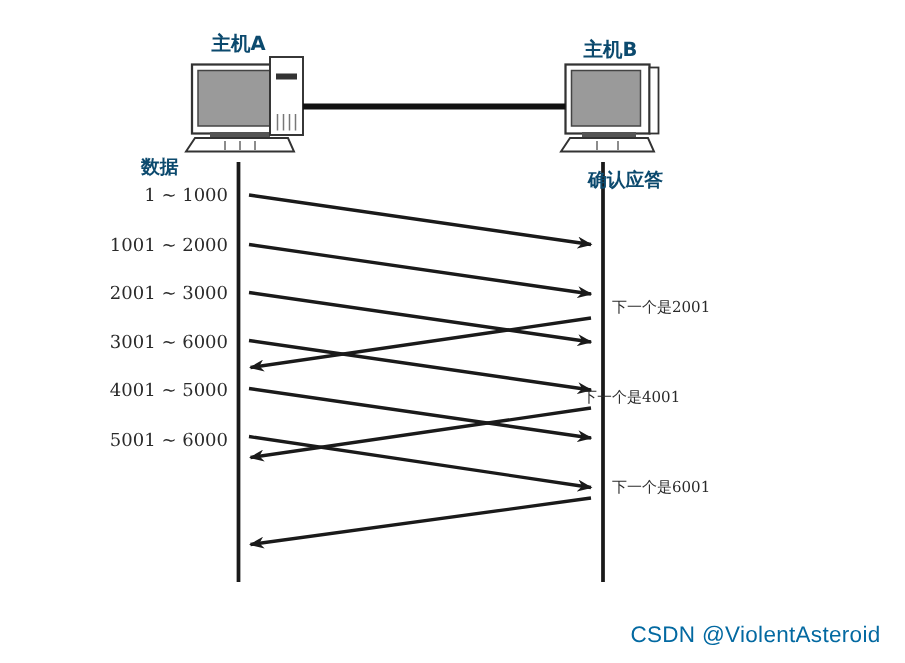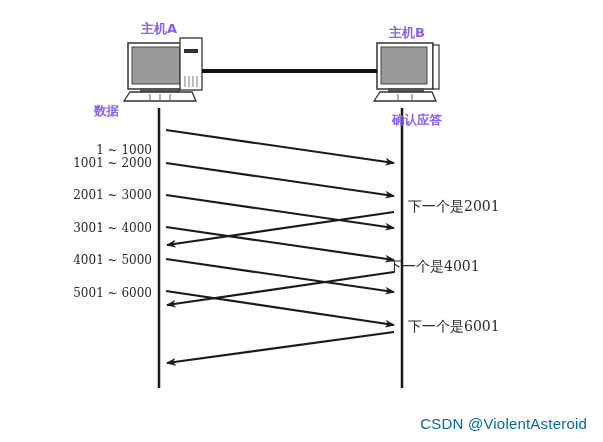--- a/index.html
+++ b/index.html
@@ -1,22 +1,22 @@
 <!DOCTYPE html>
 <html><head>
 <meta charset="utf-8">
 <style>
   html, body { margin: 0; padding: 0; background: #ffffff; }
   body { width: 603px; height: 442px; position: relative; overflow: hidden;
          font-family: "DejaVu Serif", "Liberation Serif", serif; color: #222; }
   #diagram { position: absolute; left: 0; top: 0; }
   .lbl { position: absolute; font-size: 12px; color: #2a2a2a; white-space: nowrap; }
-  .host-lbl { font-size: 13px; font-family: "DejaVu Sans", sans-serif; font-weight: bold; color: #8b5cf6; }
+  .host-lbl { font-size: 13px; font-family: "DejaVu Sans", sans-serif; font-weight: bold; color: #0c4a6e; }
   .seq { text-align: right; width: 100px; }
-  .ack { font-size: 14px; text-align: center; }
+  .ack { font-size: 10px; text-align: center; }
   .watermark { position: absolute; right: 16px; bottom: 10px; font-size: 15px;
                font-family: "Liberation Sans", "DejaVu Sans", sans-serif; color: #0369a1; letter-spacing: 0.2px; }
 </style>
 </head>
 <body>
 
 <svg id="diagram" width="603" height="442" viewBox="0 0 603 442">
   <defs>
     <marker id="arrow" markerWidth="10" markerHeight="8" refX="9" refY="4" orient="auto" markerUnits="userSpaceOnUse">
       <path d="M0,0 L10,4 L0,8 L3,4 Z" fill="#1a1a1a"></path>
@@ -72,24 +72,24 @@
     <line x1="394" y1="332" x2="167" y2="363"></line>
   </g>
 </svg>
 
 <div class="lbl host-lbl" style="left:141px; top:20px;">主机A</div>
 <div class="lbl host-lbl" style="left:389px; top:24px;text-align:right;">主机B</div>
 
 <div class="lbl host-lbl" style="left:94px; top:103px; font-size:12.5px;">数据</div>
 <div class="lbl host-lbl" style="left:392px; top:112px; font-size:12.5px;">确认应答</div>
 
-<div class="lbl seq" style="left:52px; top:123px;margin-top:20px;">1 ~ 1000</div>
+<div class="lbl seq" style="left:52px; top:123px;">1 ~ 1000</div>
 <div class="lbl seq" style="left:52px; top:156px;">1001 ~ 2000</div>
 <div class="lbl seq" style="left:52px; top:188px;">2001 ~ 3000</div>
-<div class="lbl seq" style="left:52px; top:221px;">3001 ~ 4000</div>
+<div class="lbl seq" style="left:52px; top:221px;">3001 ~ 6000</div>
 <div class="lbl seq" style="left:52px; top:253px;">4001 ~ 5000</div>
 <div class="lbl seq" style="left:52px; top:286px;">5001 ~ 6000</div>
 
 <div class="lbl ack" style="left:408px; top:198px;">下一个是2001</div>
 <div class="lbl ack" style="left:388px; top:258px;">下一个是4001</div>
 <div class="lbl ack" style="left:408px; top:318px;">下一个是6001</div>
 
 <div class="watermark">CSDN @ViolentAsteroid</div>
 
 </body></html>

